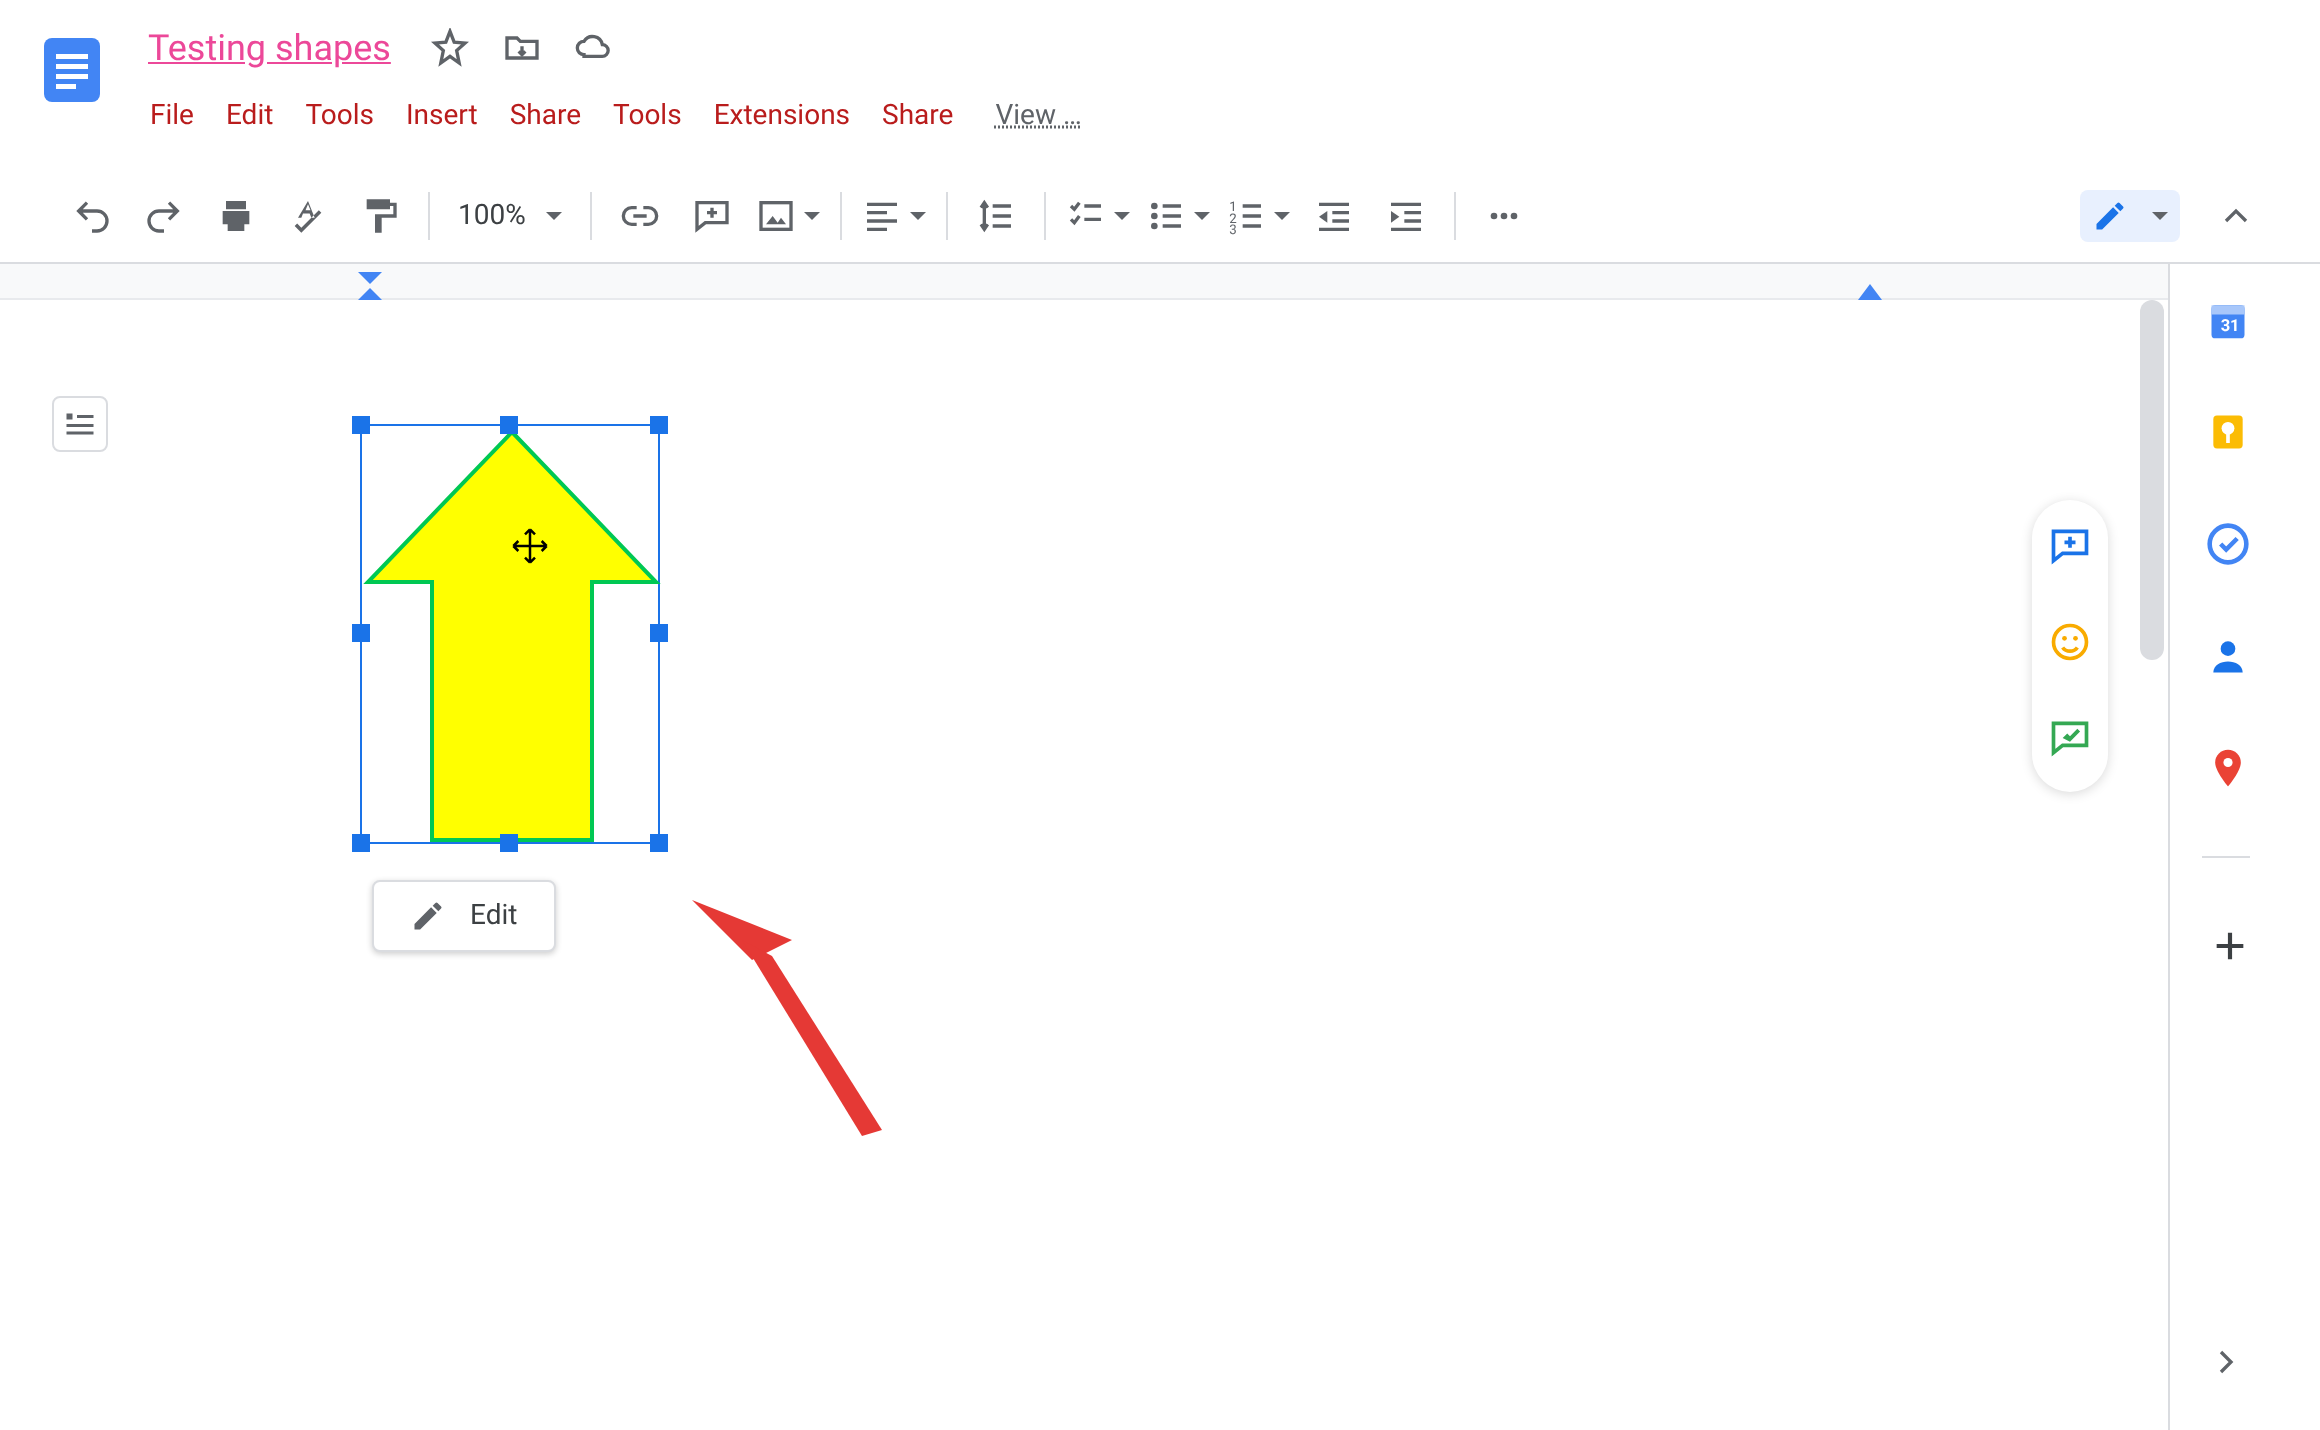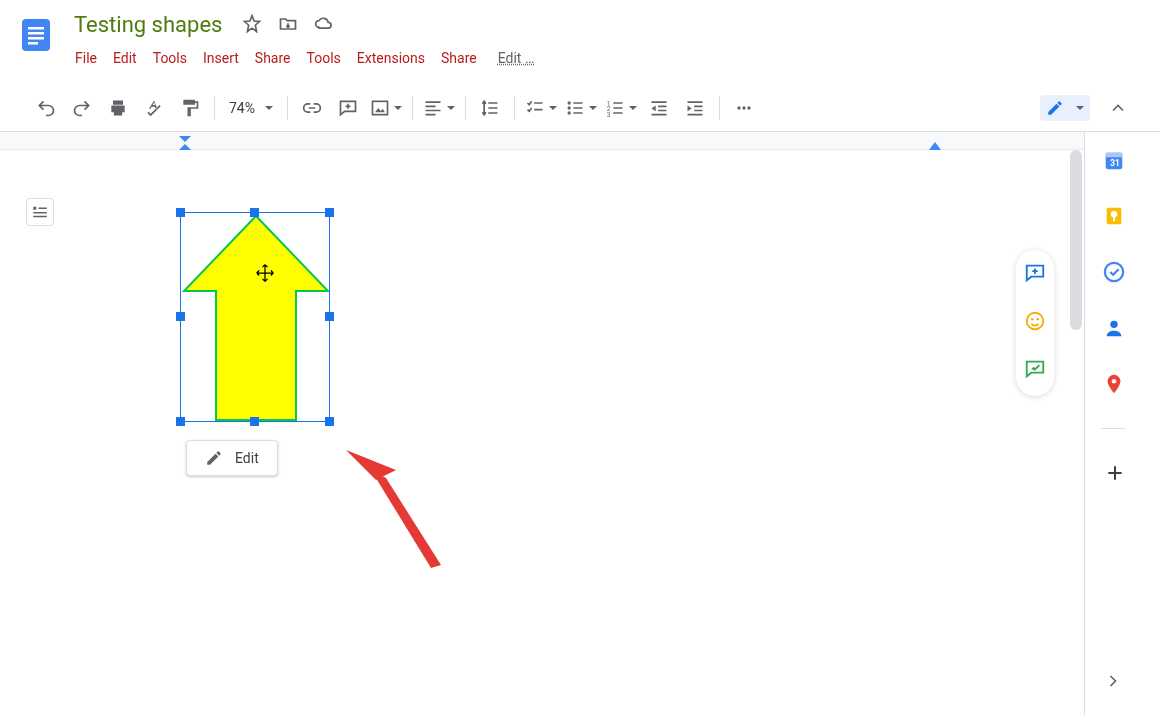--- a/index.html
+++ b/index.html
@@ -29,24 +29,25 @@
   }
   .docs-logo svg { width: 36px; height: 36px; }
   .title-area { flex: 1; }
   .title-row {
     display: flex;
     align-items: center;
     gap: 12px;
     height: 32px;
   }
   .doc-title {
-    font-size: 22px;
-    color: #4d7c0f;
+    font-size: 18px;
+    color: #ec4899;
     padding: 2px 6px;
     border-radius: 4px;
+    text-decoration: underline;
   }
   .title-icon {
     color: #5f6368;
     fill: #5f6368;
     cursor: pointer;
     display: flex;
     align-items: center;
     justify-content: center;
     width: 24px;
     height: 24px;
@@ -368,21 +369,21 @@
     </div>
     <div class="menubar">
       <span class="menu-item">File</span>
       <span class="menu-item">Edit</span>
       <span class="menu-item">Tools</span>
       <span class="menu-item">Insert</span>
       <span class="menu-item">Share</span>
       <span class="menu-item">Tools</span>
       <span class="menu-item">Extensions</span>
       <span class="menu-item">Share</span>
-      <span class="last-edit">Edit …</span>
+      <span class="last-edit">View …</span>
     </div>
   </div>
 </div>
 
 <div class="toolbar">
   <div class="tool-btn">
       <svg width="20" height="20" viewBox="0 0 24 24">
         <path fill="none" stroke="#5f6368" stroke-width="2" d="M9 14l-5-5 5-5M4 9h11a6 6 0 010 12h-3"></path>
       </svg>
     </div>
@@ -401,21 +402,21 @@
         <path fill="#5f6368" d="M12 3l4 10h-2l-1-2.5H9L8 13H6zm-1.5 5.5h3L12 5zM4 18l4 4 12-12-1.5-1.5L8 19l-2.5-2.5z"></path>
       </svg>
     </div>
   <div class="tool-btn">
       <svg width="20" height="20" viewBox="0 0 24 24">
         <path fill="#5f6368" d="M18 4V2H4v6h14V6h2v5H9v11h4V13h9V4z"></path>
       </svg>
     </div>
   <div class="tool-sep"></div>
   <div class="zoom">
-    <span>74%</span>
+    <span>100%</span>
     <span class="arrow-down"></span>
   </div>
   <div class="tool-sep"></div>
   <div class="tool-btn">
       <svg width="20" height="20" viewBox="0 0 24 24">
         <path fill="none" stroke="#5f6368" stroke-width="2" d="M10 7H7a5 5 0 000 10h3m4-10h3a5 5 0 010 10h-3M8 12h8"></path>
       </svg>
     </div>
   <div class="tool-btn">
       <svg width="20" height="20" viewBox="0 0 24 24">

